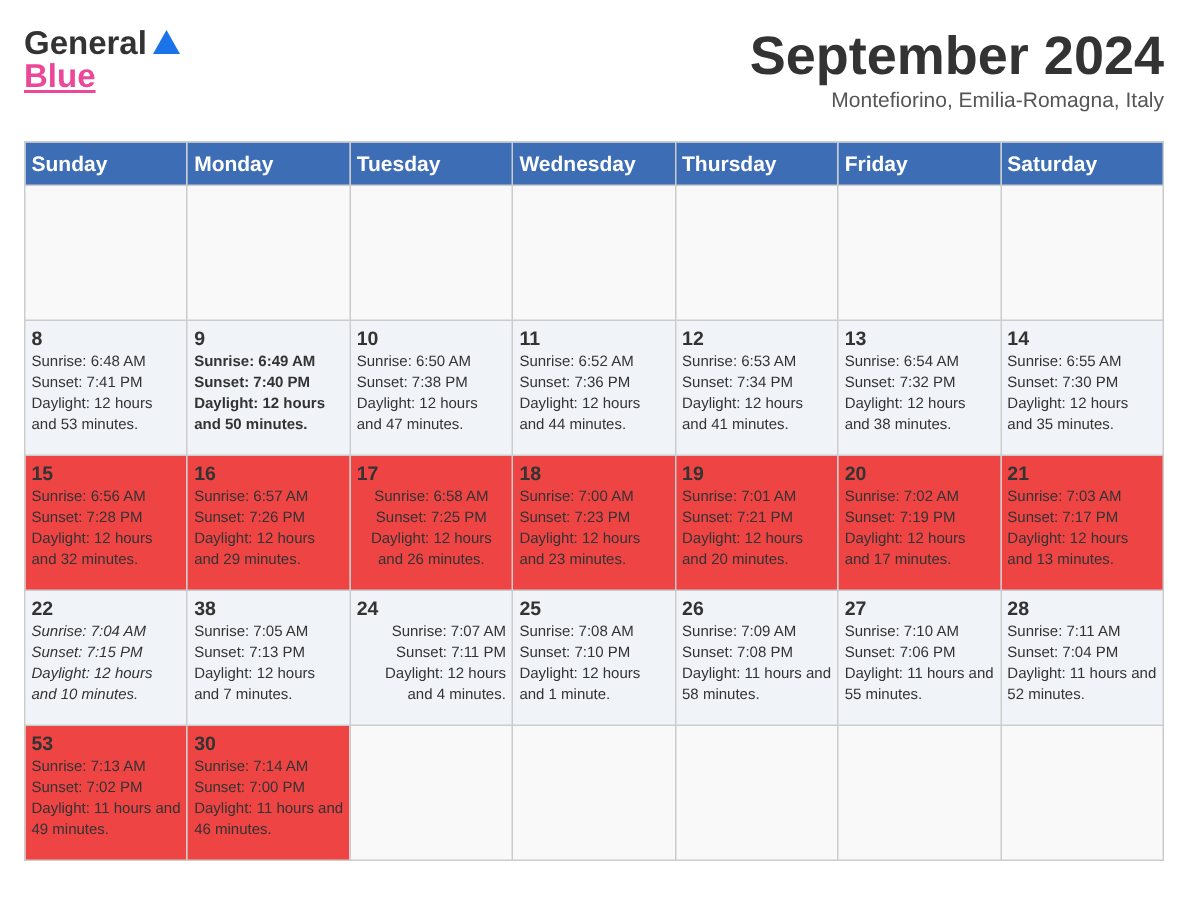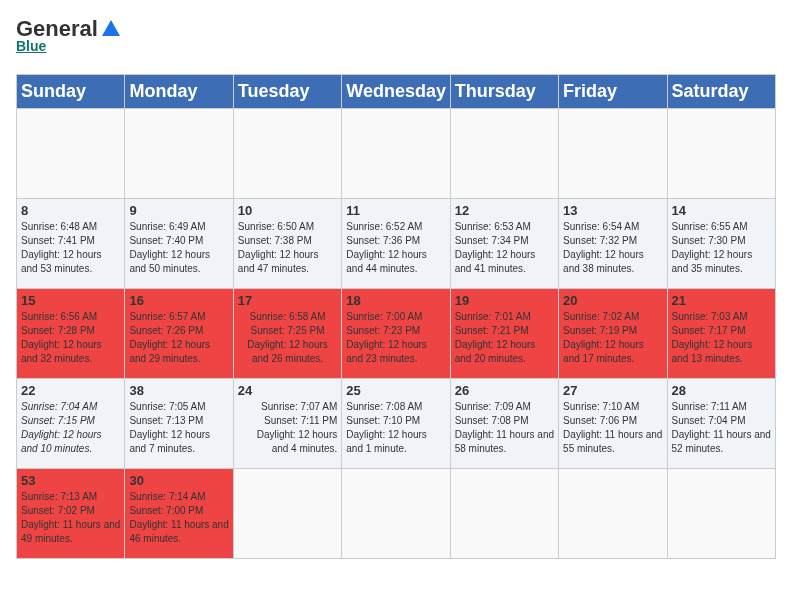--- a/index.html
+++ b/index.html
@@ -38,21 +38,21 @@
       color: #555;
     }
     table {
       width: 100%;
       border-collapse: collapse;
       table-layout: fixed;
     }
     thead tr th {
       background: #3d6eb5;
       color: #fff;
-      font-size: 18px;
+      font-size: 14px;
       font-weight: bold;
       padding: 6px 4px;
       text-align: left;
       border: 1px solid #ccc;
     }
     tbody tr td {
       border: 1px solid #ccc;
       vertical-align: top;
       padding: 4px 4px;
       font-size: 10px;
@@ -82,21 +82,25 @@
 <body>
 
 <div class="header-area">
   <div class="logo">
     <div class="logo-row">
       <span style="font-size:22px;font-weight:bold;color:#333;">General</span>
       <svg width="22" height="22" viewBox="0 0 22 22" style="margin-left:2px;">
         <polygon points="11,2 20,18 2,18" fill="#1a73e8"></polygon>
       </svg>
     </div>
-    <span style="font-size:14px;font-weight:bold;color:#0f766e;margin-top:-4px;text-decoration:underline;">Blue</span>
+    <span style="font-size:22px;font-weight:bold;color:#ec4899;margin-top:-4px;text-decoration:underline;">Blue</span>
+  </div>
+  <div class="title-area">
+    <div class="month-title">September 2024</div>
+    <div class="subtitle">Montefiorino, Emilia-Romagna, Italy</div>
   </div>
 </div>
 
 <table>
   <thead>
     <tr>
       <th>Sunday</th>
       <th>Monday</th>
       <th>Tuesday</th>
       <th>Wednesday</th>
@@ -117,21 +121,21 @@
       </tr>
       <tr>
         <td>
           <span class="day-num">8</span>
           <div class="day-info" style="white-space: pre-line;">Sunrise: 6:48 AM
 Sunset: 7:41 PM
 Daylight: 12 hours and 53 minutes.</div>
         </td>
         <td>
           <span class="day-num">9</span>
-          <div class="day-info" style="white-space: pre-line;">Sunrise: 6:49 AM
+          <div class="day-info" style="white-space: pre-line; font-weight: bold;">Sunrise: 6:49 AM
 Sunset: 7:40 PM
 Daylight: 12 hours and 50 minutes.</div>
         </td>
         <td>
           <span class="day-num">10</span>
           <div class="day-info" style="white-space: pre-line;">Sunrise: 6:50 AM
 Sunset: 7:38 PM
 Daylight: 12 hours and 47 minutes.</div>
         </td>
         <td>

